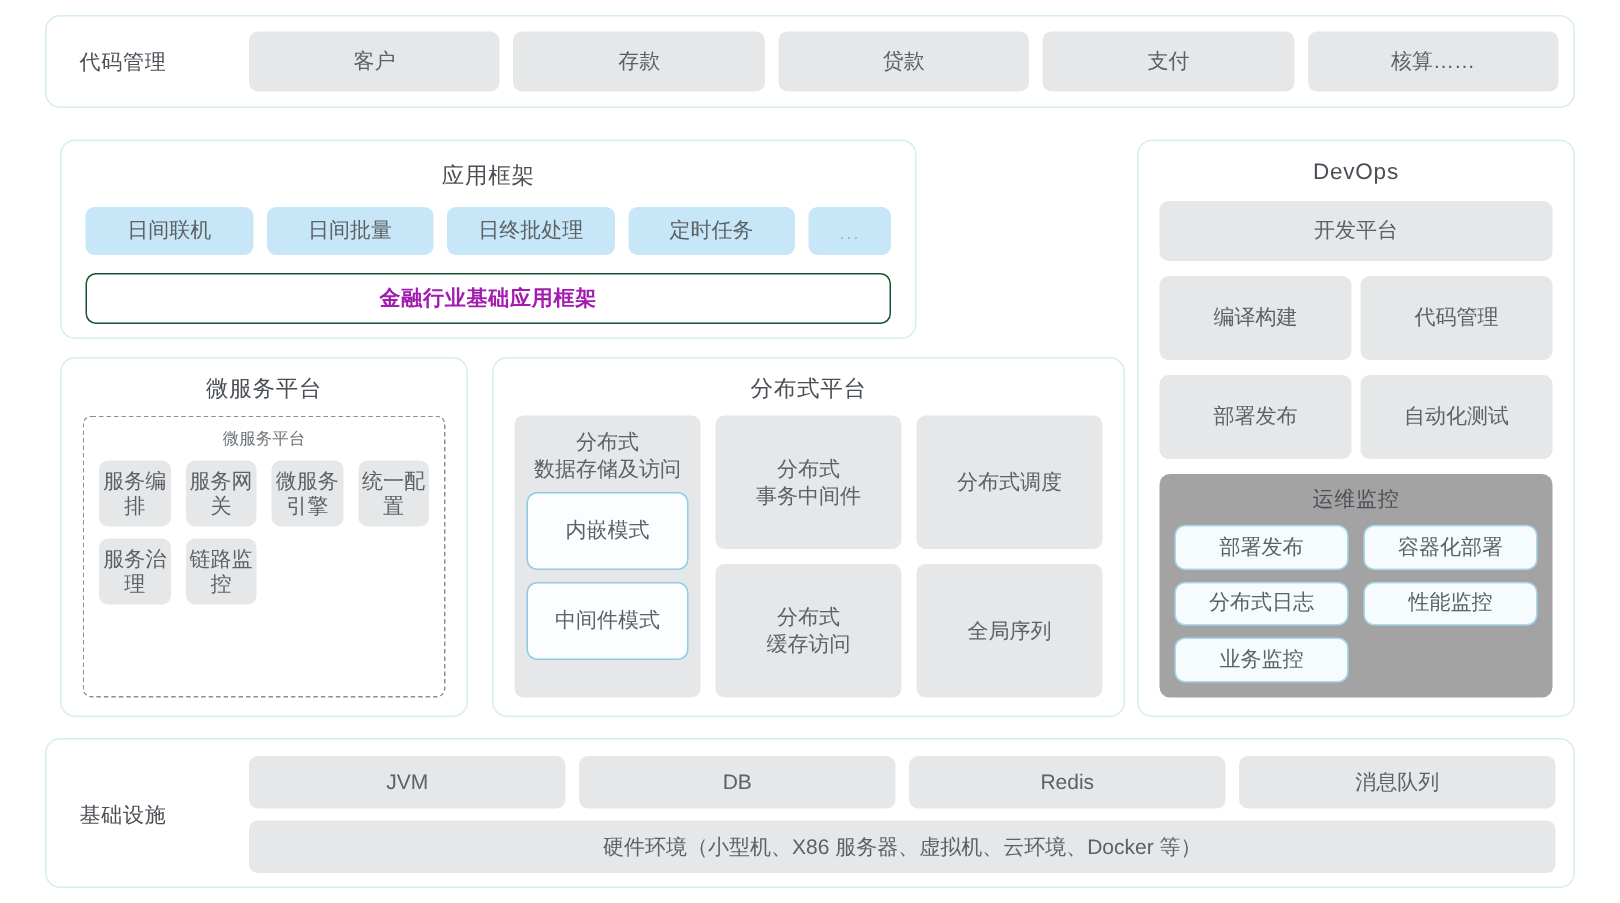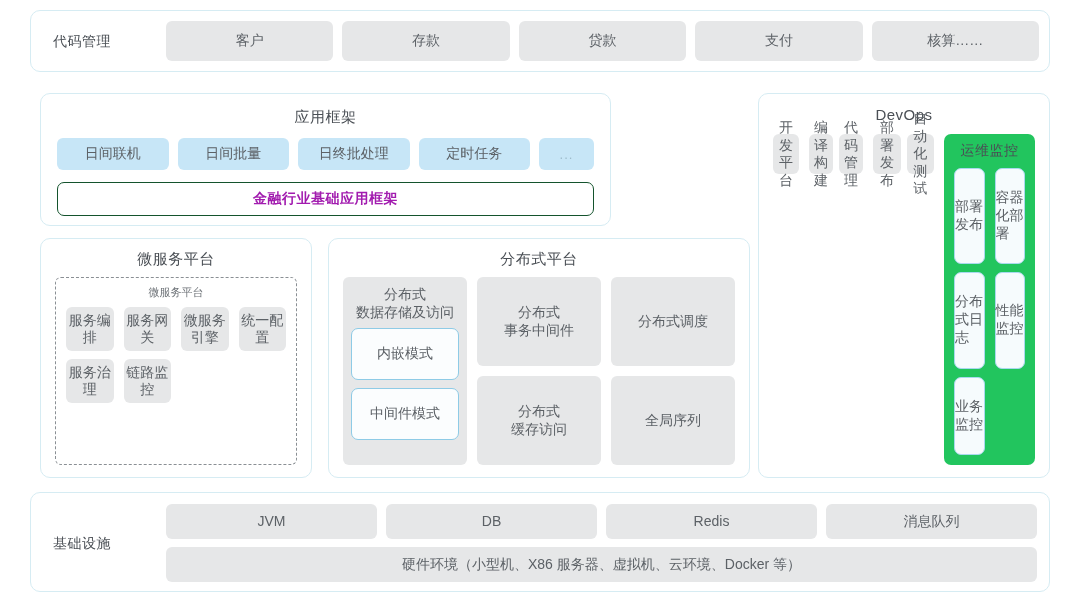--- a/index.html
+++ b/index.html
@@ -182,30 +182,30 @@
   }
   #dist-platform .col-mid .chip, #dist-platform .col-right .chip { flex: 1 1 0; }
 
   
   #devops { left: 758px; top: 93px; width: 292px; height: 385px; }
   #devops .panel-title { margin-top: 12px; }
   #devops .stack {
     position: absolute;
     left: 14px; right: 14px; top: 40px; bottom: 12px;
     display: flex;
-    flex-direction: row;
+    flex-direction: column;
     gap: 10px;
   }
   #devops .chip-wide { height: 40px; }
-  #devops .pair { display: flex; gap: 6px; height: 40px; }
+  #devops .pair { display: flex; gap: 6px; height: 56px; }
   #devops .pair .chip { flex: 1 1 0; }
   #devops .ops-box {
     flex: 1 1 auto;
     box-sizing: border-box;
-    background: #22c55e;
+    background: #a3a3a3;
     border-radius: 7px;
     padding: 8px 10px 10px 10px;
     display: flex;
     flex-direction: column;
   }
   #devops .ops-box .ops-title {
     text-align: center;
     font-size: 14px;
     color: #4a4f55;
     margin-bottom: 8px;

